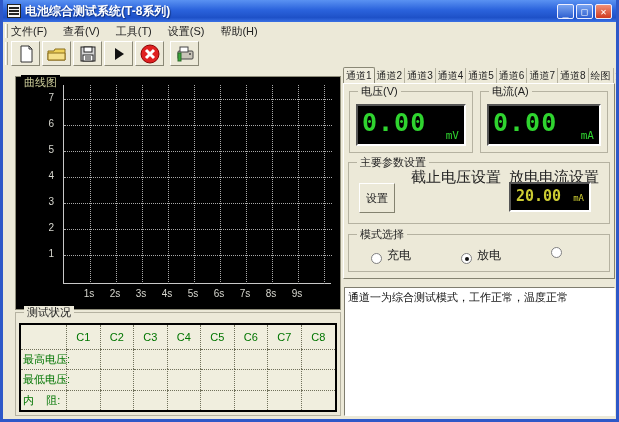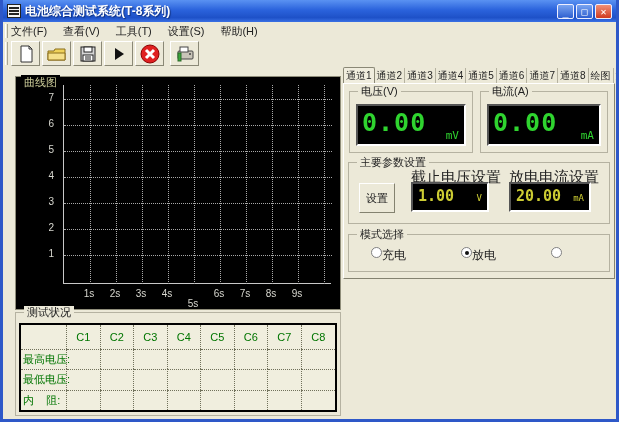--- a/index.html
+++ b/index.html
@@ -58,21 +58,21 @@
   .led .digits { font-family:"DejaVu Sans Mono",monospace; font-weight:bold; }
   .led.big .digits { color:#2FD42F; font-size:25px; line-height:34px; padding-left:4px; letter-spacing:1px; }
   .led .unit { position:absolute; right:5px; bottom:2px; font-size:11px; font-family:"DejaVu Sans Mono",monospace; }
   .led.big .unit { color:#2FD42F; }
   .led.small .digits { color:#CCCC33; font-size:15px; line-height:24px; padding-left:5px; }
   .led.small .unit { color:#CCCC33; font-size:9px; bottom:7px; }
   .fieldlabel { position:absolute; font-size:15px; color:#222; }
   .setbtn { position:absolute; width:36px; height:30px; background:#ECE9D8; font-size:11px; color:#222;
             border:1px solid; border-color:#FFFFFF #848270 #848270 #FFFFFF; display:flex; align-items:center; justify-content:center; }
   
-  .radio-item { position:absolute; display:flex; align-items:flex-start; }
+  .radio-item { position:absolute; display:flex; align-items:flex-end; gap:5px; }
   .radio-circle { width:11px; height:11px; border-radius:50%; background:#fff; border:1px solid #808080; position:relative; }
   .radio-circle.sel::after { content:""; position:absolute; left:3px; top:3px; width:4px; height:4px; border-radius:50%; background:#111; }
   .radio-label { font-size:12px; color:#222; }
   
   .statusbox { position:absolute; left:341px; top:220px; width:271px; height:129px; background:#fff;
                border:1px solid; border-color:#7f7d6f #fff #fff #7f7d6f; font-size:11px; color:#111; padding:2px 3px; overflow:hidden; }
 </style>
 </head>
 <body>
 
@@ -187,21 +187,21 @@
           <div class="ylab" style="top: 41px;">6</div>
           <div class="ylab" style="top: 67px;">5</div>
           <div class="ylab" style="top: 93px;">4</div>
           <div class="ylab" style="top: 119px;">3</div>
           <div class="ylab" style="top: 145px;">2</div>
           <div class="ylab" style="top: 171px;">1</div>
           <div class="xlab" style="left: 62px;">1s</div>
           <div class="xlab" style="left: 88px;">2s</div>
           <div class="xlab" style="left: 114px;">3s</div>
           <div class="xlab" style="left: 140px;">4s</div>
-          <div class="xlab" style="left: 166px; margin-top: 10px;">5s</div>
+          <div class="xlab" style="left: 166px;">5s</div>
           <div class="xlab" style="left: 192px;">6s</div>
           <div class="xlab" style="left: 218px;">7s</div>
           <div class="xlab" style="left: 244px;">8s</div>
           <div class="xlab" style="left: 270px;">9s</div>
         </div>
     </div>
 
     <div class="groupbox status-group">
       <div class="grouplabel">测试状况</div>
       <div class="tgrid" id="status-table">
@@ -272,24 +272,20 @@
         <div class="led big" style="left:6px; top:12px; width:114px; height:42px;">
           <div class="digits">0.00</div>
           <div class="unit">mA</div>
         </div>
       </div>
 
       <div class="groupbox" style="left:4px; top:78px; width:262px; height:62px;">
         <div class="grouplabel">主要参数设置</div>
         <div class="setbtn" style="left:10px; top:20px;">设置</div>
         <div class="fieldlabel" style="left:62px; top:5px;">截止电压设置</div>
-        <div class="led small" style="left:62px; top:19px; width:78px; height:30px;">
-          <div class="digits">1.00</div>
-          <div class="unit">V</div>
-        </div>
         <div class="fieldlabel" style="left:160px; top:5px;">放电电流设置</div>
         <div class="led small" style="left:160px; top:19px; width:82px; height:30px;">
           <div class="digits">20.00</div>
           <div class="unit">mA</div>
         </div>
       </div>
 
       <div class="groupbox" style="left:4px; top:150px; width:262px; height:38px;">
         <div class="grouplabel">模式选择</div>
         <div id="mode-options" style="position:absolute; inset:0;">
@@ -302,15 +298,16 @@
               <span class="radio-label">放电</span>
             </div>
             <div class="radio-item" style="left: 202px; top: 12px;">
               <span class="radio-circle"></span>
             </div>
           </div>
       </div>
 
     </div>
 
+    <div class="statusbox">通道一为综合测试模式，工作正常，温度正常</div>
 
   </div>
 </div>
 
 </body></html>

